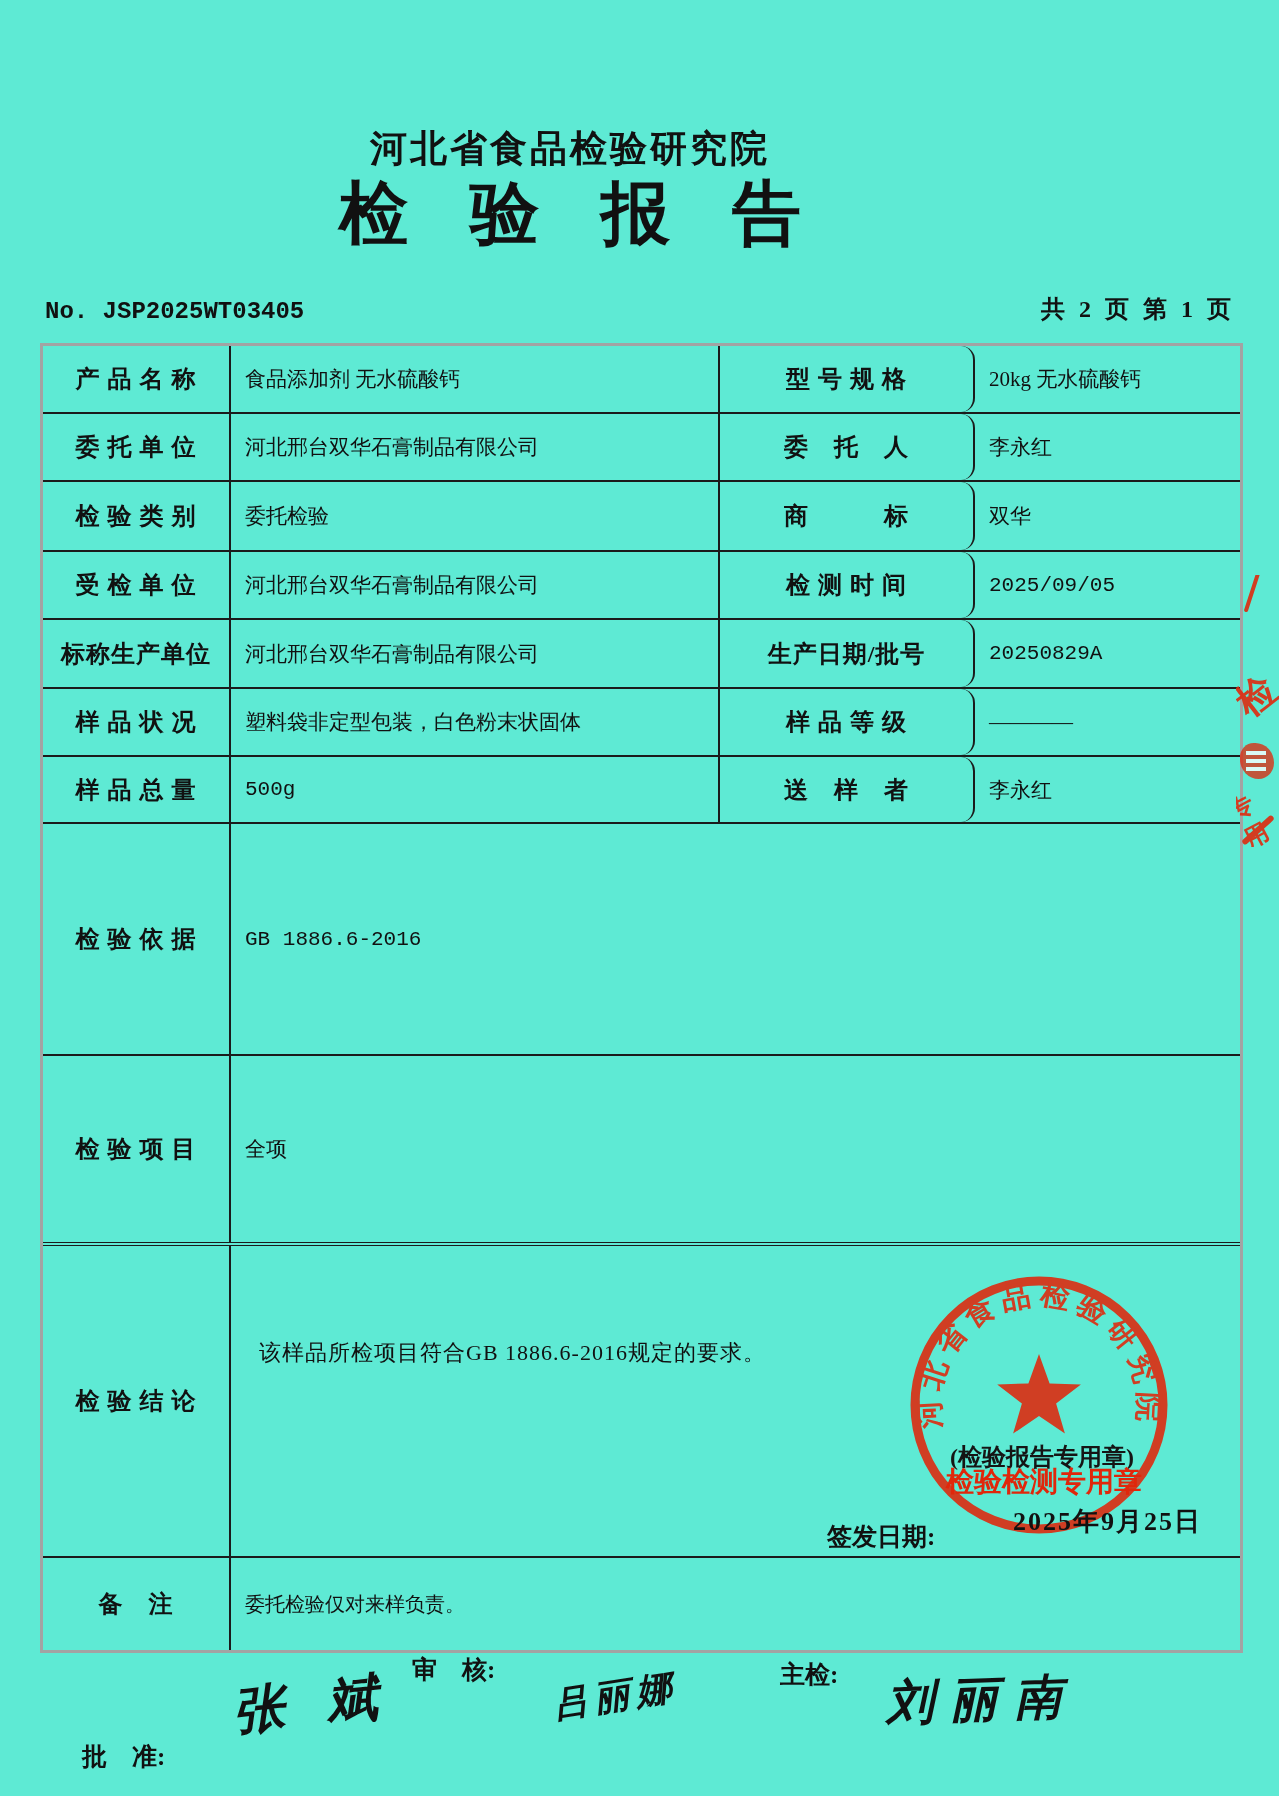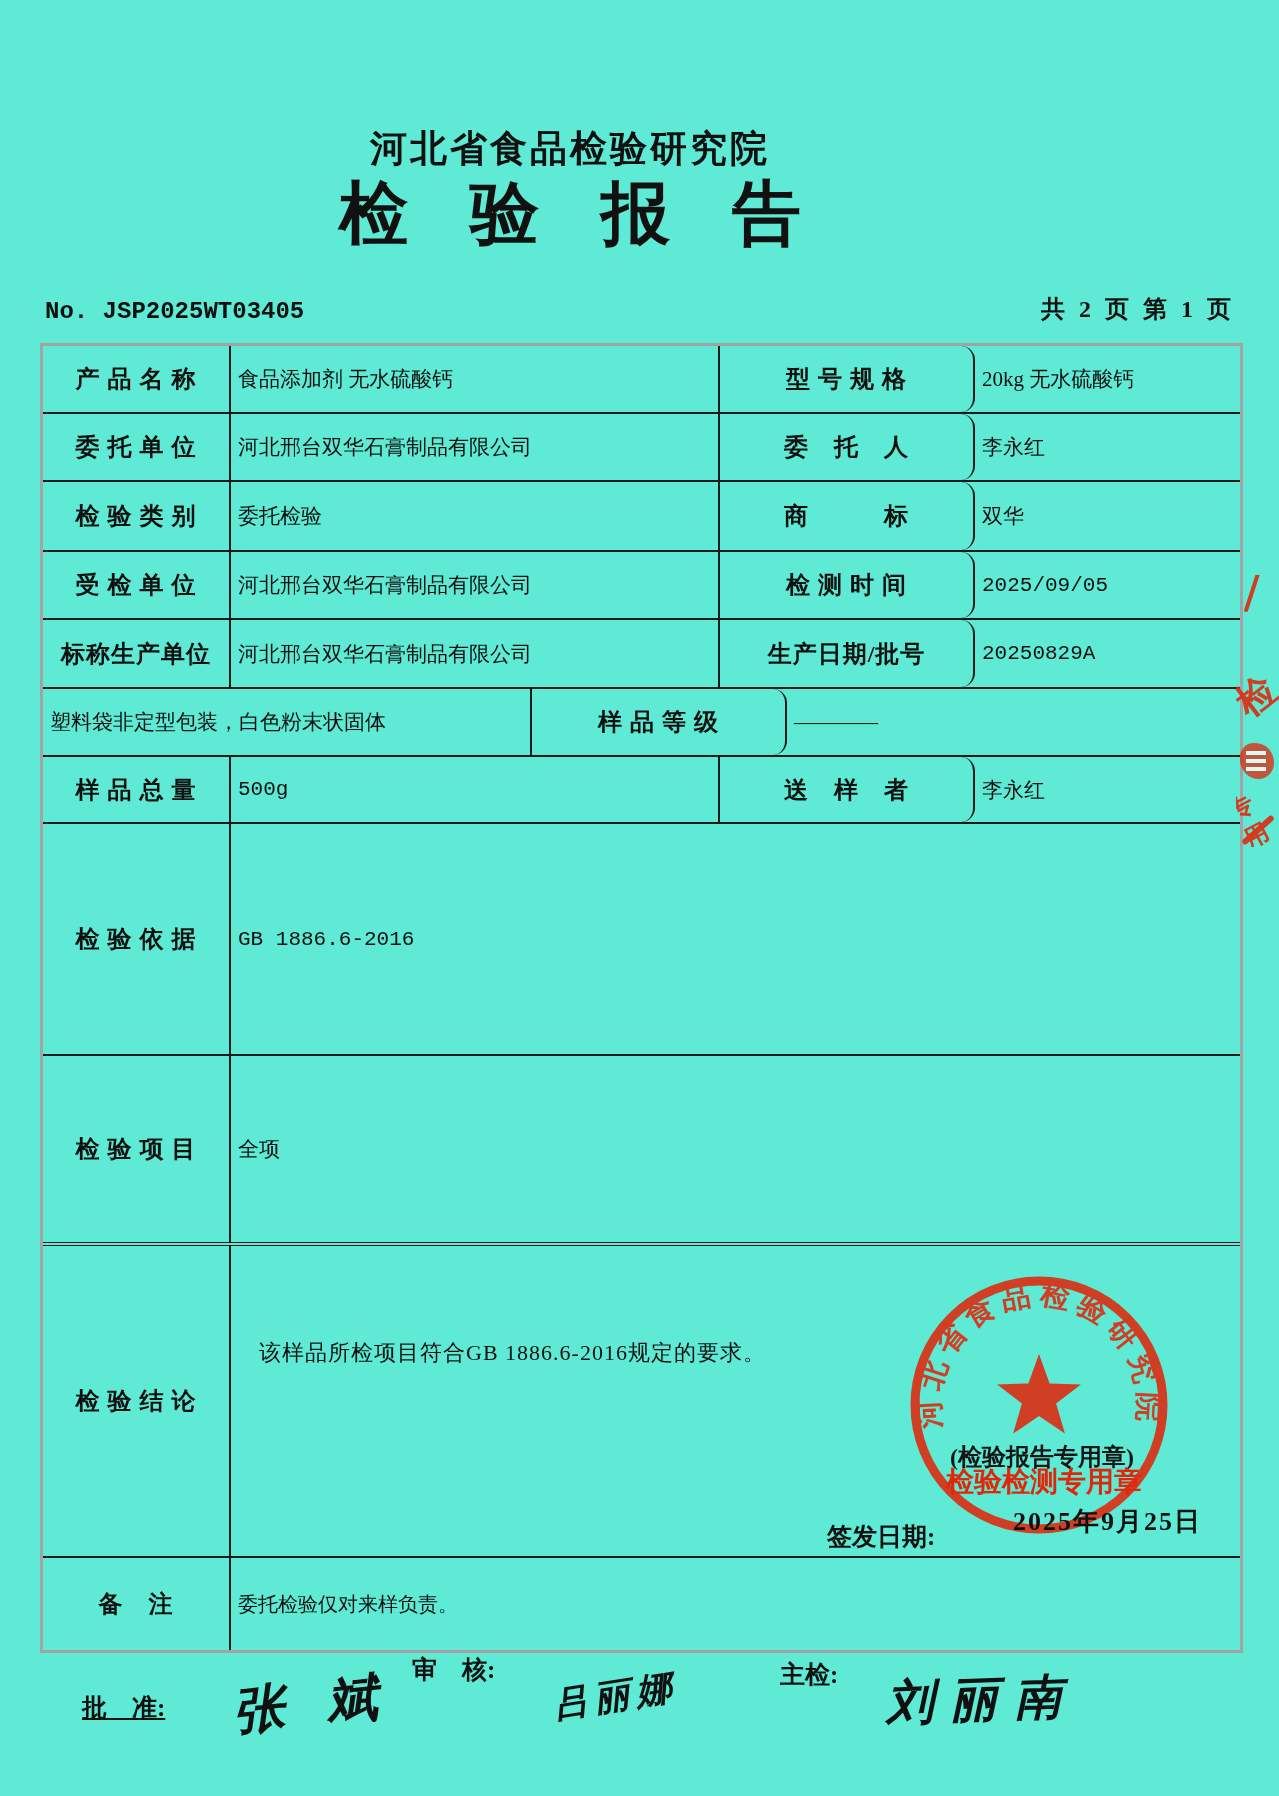--- a/index.html
+++ b/index.html
@@ -16,21 +16,21 @@
   .no-left{font-family:"Liberation Mono","DejaVu Sans Mono",monospace;font-size:24px;font-weight:bold;}
   .no-right{font-size:24px;font-weight:bold;letter-spacing:4px;}
   
   .report-table{position:absolute;left:40px;top:343px;width:1197px;border:3px solid #a3a3a3;box-sizing:content-box;}
   .trow{display:flex;border-bottom:2px solid #1b1b1b;}
   .trow:last-child{border-bottom:none;}
   .trow.thick{border-bottom:4px double #1b1b1b;}
   .cell{box-sizing:border-box;border-right:2px solid #1b1b1b;display:flex;align-items:center;}
   .cell:last-child{border-right:none;}
   .lbl{justify-content:center;font-weight:bold;font-size:24px;letter-spacing:1px;text-align:center;}
-  .val{padding-left:7px;font-size:21px;}
+  .val{padding-left:14px;font-size:21px;}
   .valmono{font-family:"Liberation Mono","DejaVu Sans Mono",monospace;font-size:21px;}
   .w1{width:188px;flex:0 0 188px;}
   .w2{width:489px;flex:0 0 489px;}
   .w3{width:255px;flex:0 0 255px;border-radius:14px;}
   .w4{flex:1;}
   .wspan{flex:1;text-align:right;}
   .h66{height:66px;}.h68{height:68px;}.h67{height:67px;}.h65{height:65px;}
   .h230{height:230px;}.h186{height:186px;}.h310{height:310px;}.h92{height:92px;}
   .concl-cell{position:relative;padding:0;}
   .concl-text{position:absolute;left:28px;top:92px;font-size:22px;letter-spacing:1px;}
@@ -99,20 +99,21 @@
     </div>
 
     <div class="trow h67">
       <div class="cell lbl w1">标称生产单位</div>
       <div class="cell val w2">河北邢台双华石膏制品有限公司</div>
       <div class="cell lbl w3">生产日期/批号</div>
       <div class="cell val valmono w4">20250829A</div>
     </div>
 
     <div class="trow h66">
+      <div class="cell lbl w1">样 品 状 况</div>
       <div class="cell val w2">塑料袋非定型包装，白色粉末状固体</div>
       <div class="cell lbl w3">样 品 等 级</div>
       <div class="cell val w4">————</div>
     </div>
 
     <div class="trow h65">
       <div class="cell lbl w1">样 品 总 量</div>
       <div class="cell val valmono w2">500g</div>
       <div class="cell lbl w3">送　样　者</div>
       <div class="cell val w4">李永红</div>
@@ -158,20 +159,20 @@
   <div class="stamp-sub-red">检验检测专用章</div>
 
   <div class="edge-stamp">
     <div class="edge-arc"></div>
     <div class="edge-ch1">检</div>
     <div class="edge-blob"></div>
     <div class="edge-ch2">专用</div>
     <div class="edge-stroke"></div>
   </div>
 
-  <div class="f-label" style="left:82px;top:1691px;text-decoration:underline;">批　准:</div>
+  <div class="f-label" style="left:82px;top:1740px;">批　准:</div>
   <div class="sign sign-approve">张斌</div>
   <div class="f-label" style="left:412px;top:1653px;">审　核:</div>
   <div class="sign sign-review">吕丽娜</div>
   <div class="f-label" style="left:780px;top:1658px;">主检:</div>
   <div class="sign sign-inspect">刘丽南</div>
 
 </div>
 
 </body></html>

